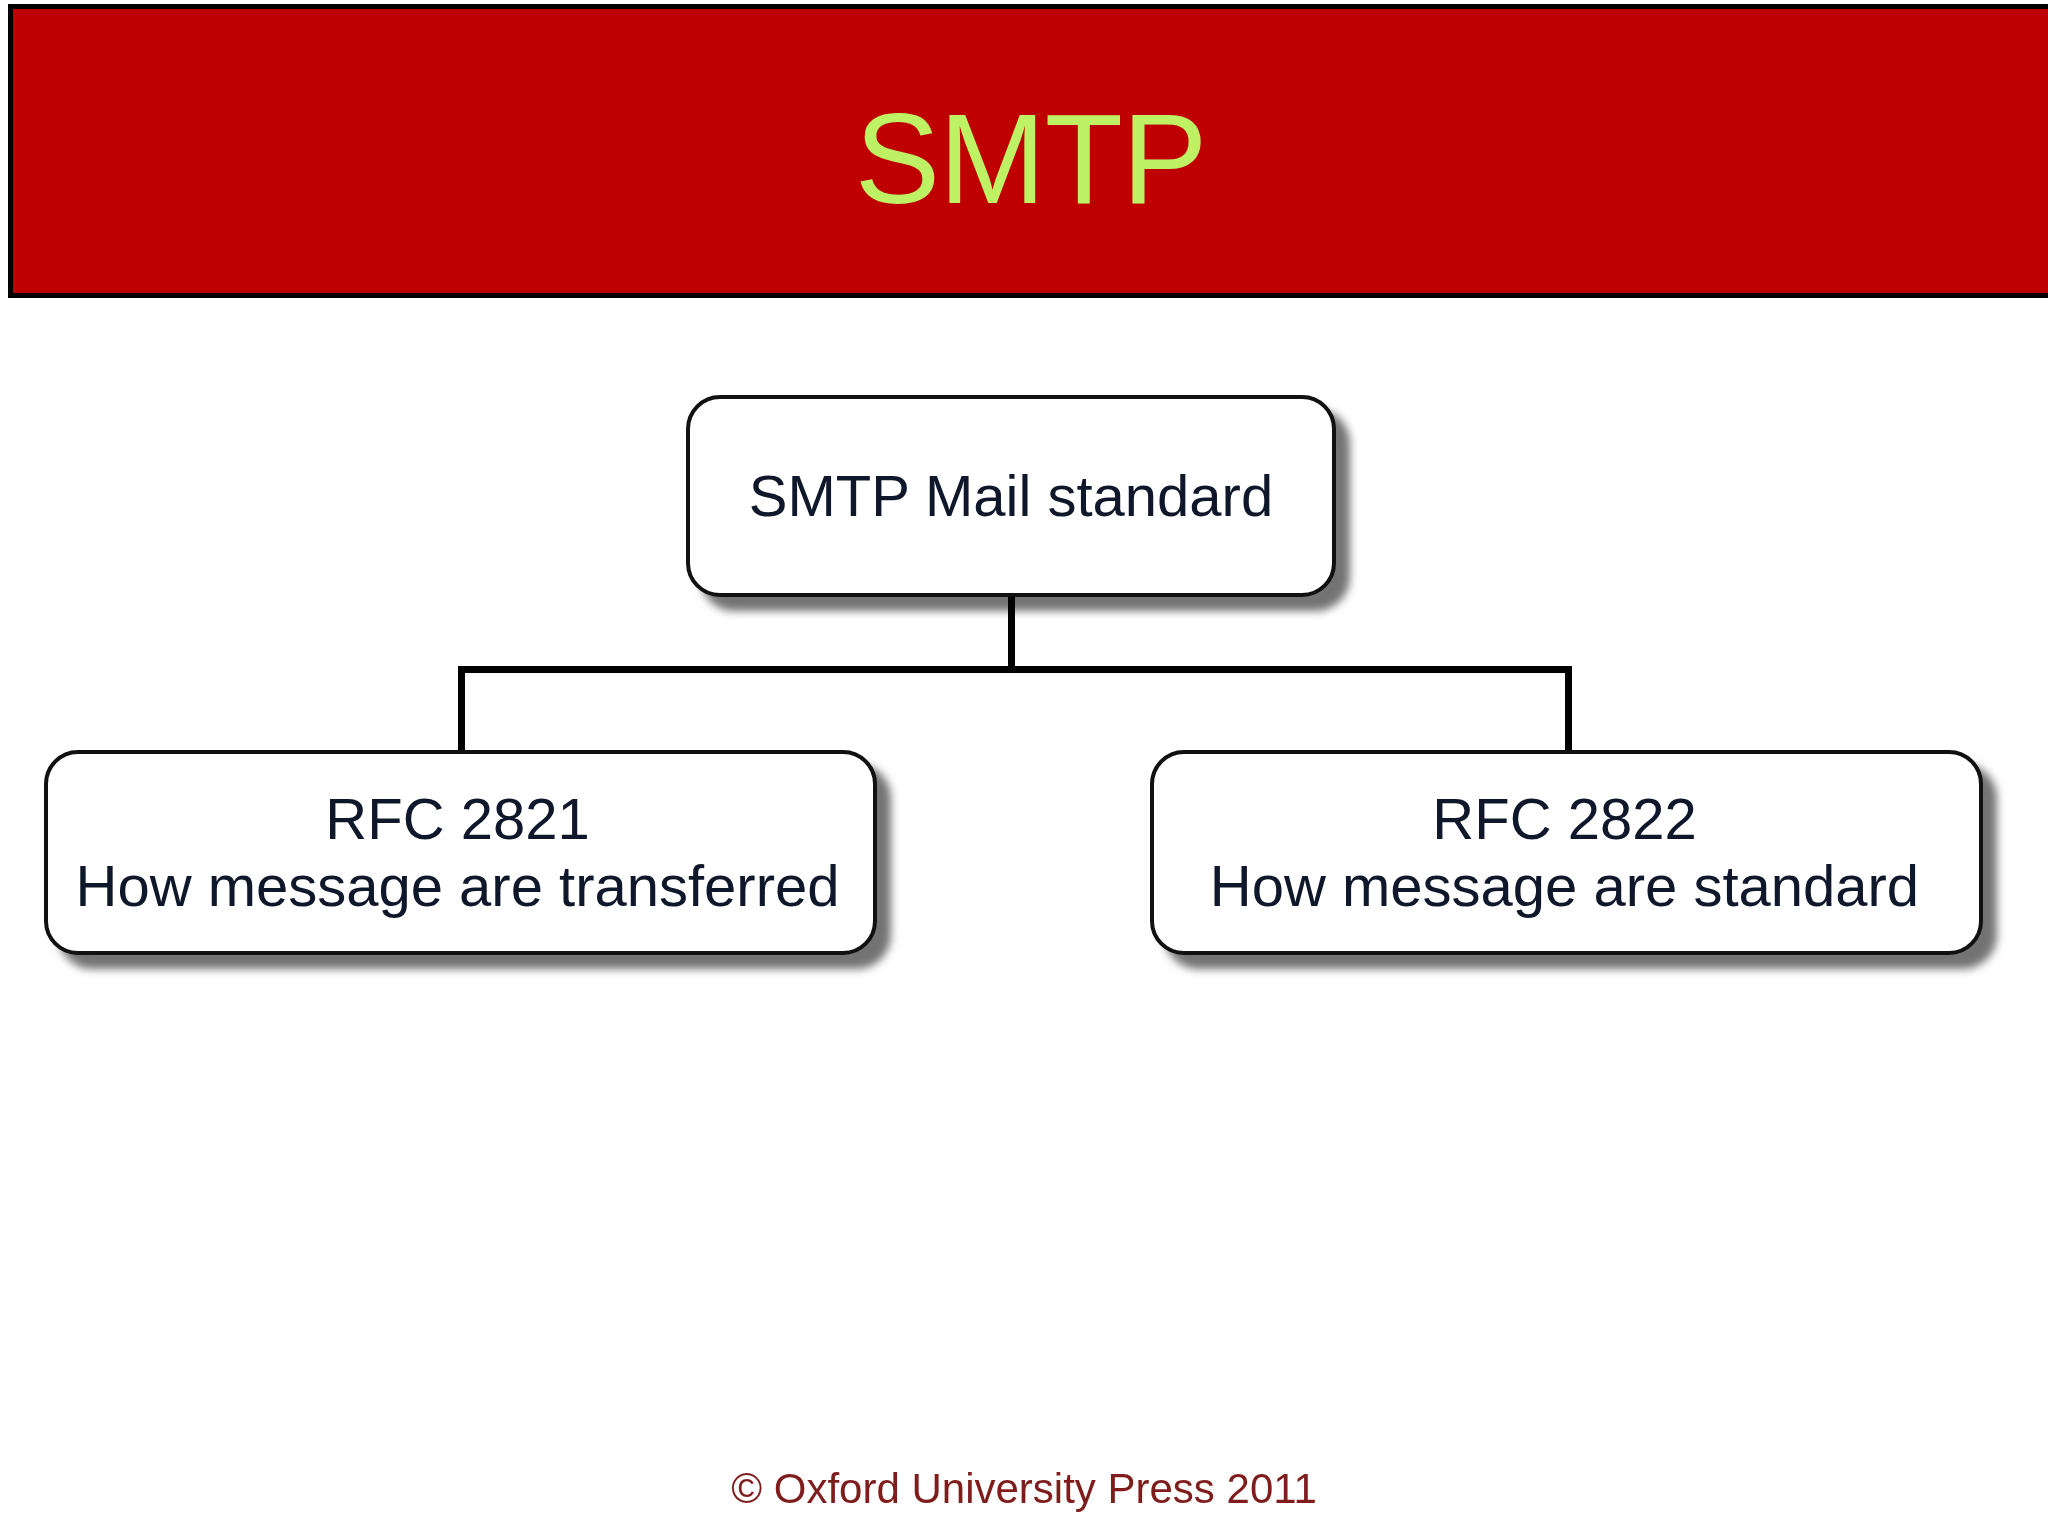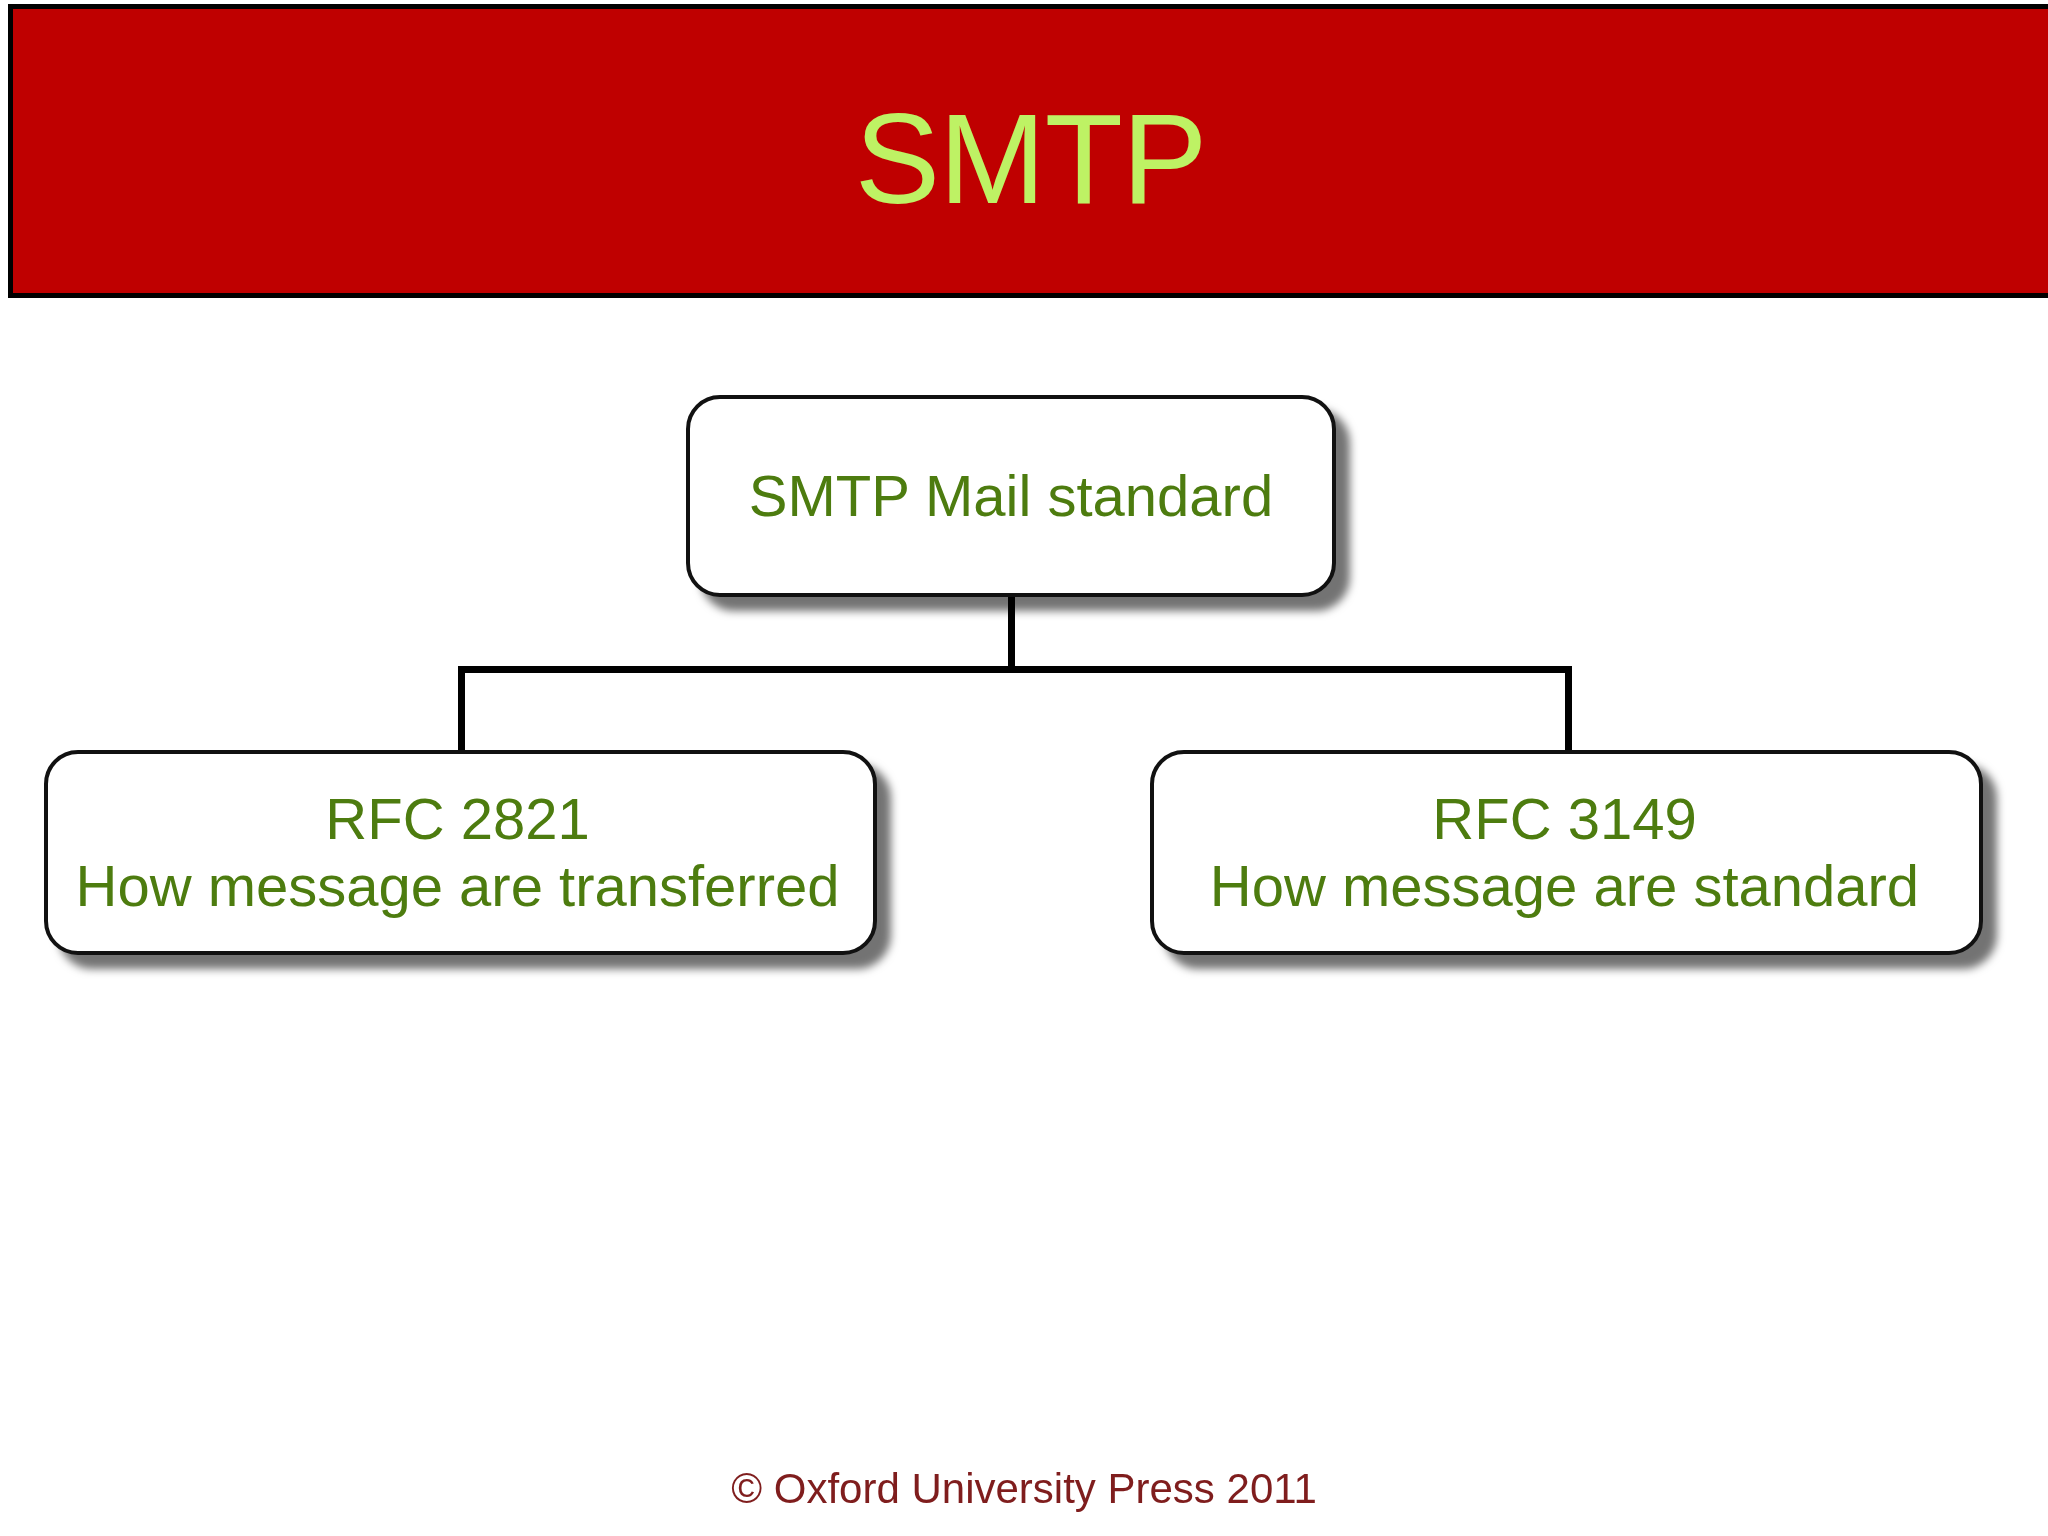--- a/index.html
+++ b/index.html
@@ -61,21 +61,21 @@
     border: 4px solid #111111;
     border-radius: 34px;
     box-shadow: 14px 14px 9px rgba(0,0,0,0.55);
     display: flex;
     align-items: center;
     justify-content: center;
     pointer-events: auto;
   }
   .node-label {
     font-family: "Liberation Sans", sans-serif;
-    color: #4d7c0f;
+    color: #0f172a;
     text-align: center;
     line-height: 1.14;
     white-space: nowrap;
   }
 
   #node-root {
     left: 686px;
     top: 395px;
     width: 650px;
     height: 202px;
@@ -179,21 +179,21 @@
 
     <div class="node" id="node-left">
       <div class="node-label">
         <span>RFC 2821</span><br>
         <span>How message are transferred</span>
       </div>
     </div>
 
     <div class="node" id="node-right">
       <div class="node-label">
-        <span>RFC 3149</span><br>
+        <span>RFC 2822</span><br>
         <span>How message are standard</span>
       </div>
     </div>
   </div>
 
   <div id="footer">© Oxford University Press 2011</div>
 
 </div>
 
 </body></html>

